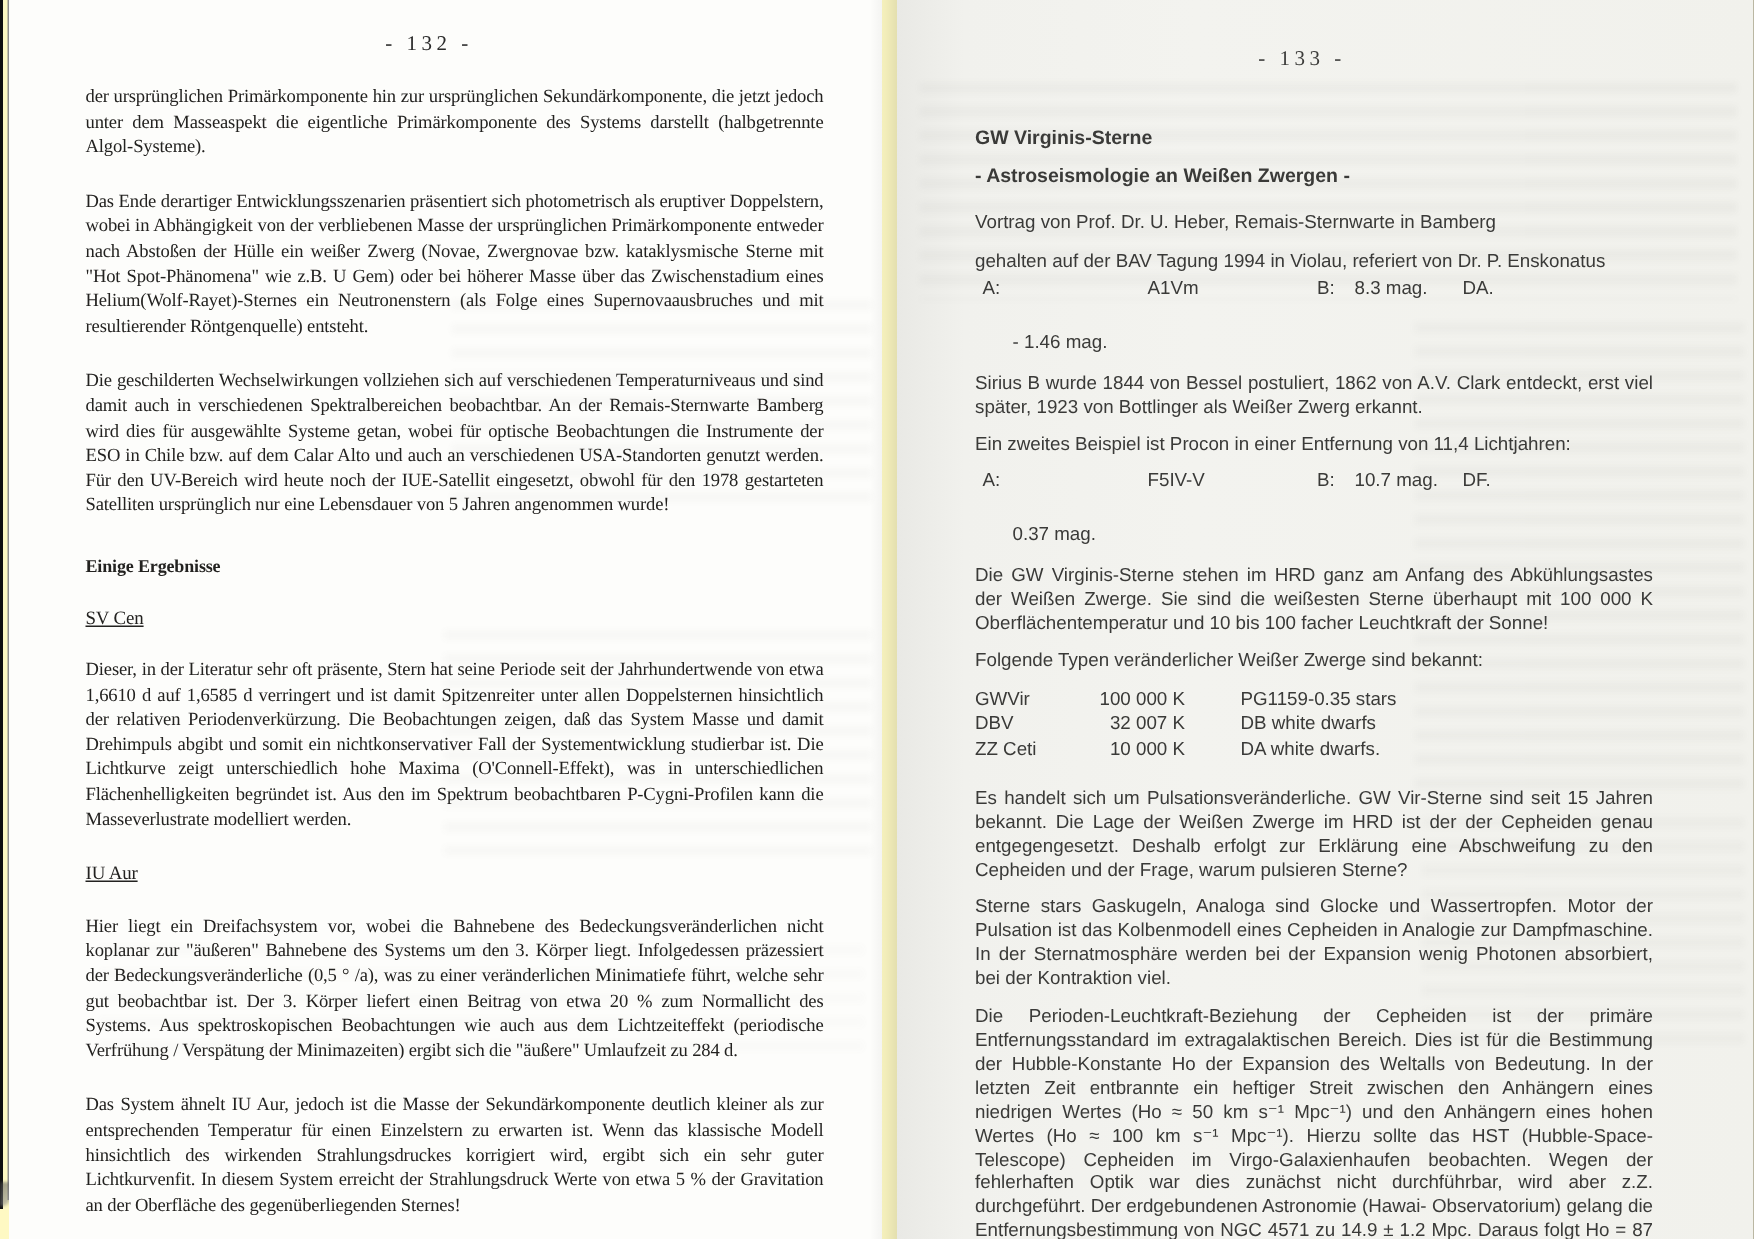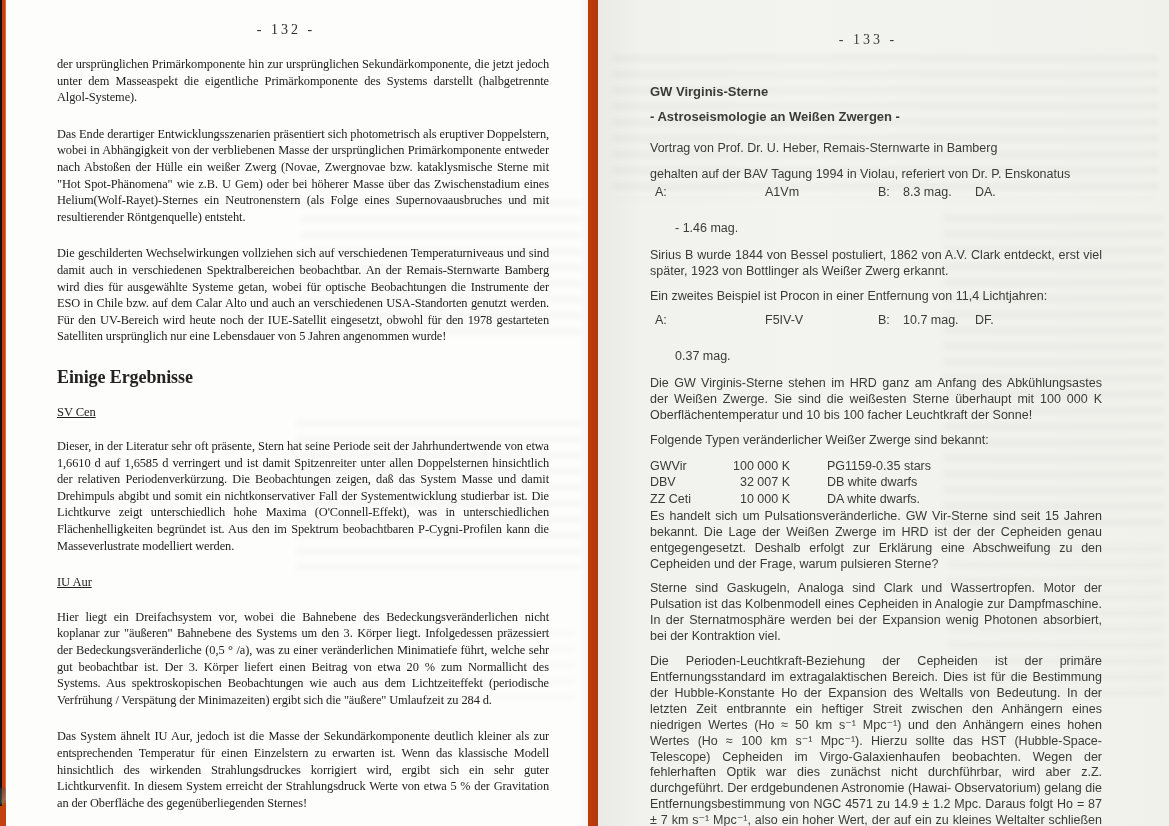--- a/index.html
+++ b/index.html
@@ -1,18 +1,18 @@
 <!DOCTYPE html>
 <html><head>
 <meta charset="utf-8">
 <style>
   html,body{margin:0;padding:0;background:#777;}
   .scan{
     position:relative;width:1169px;height:826px;overflow:hidden;
-    background:#c2410c;
+    background:#fef9c3;
     font-synthesis:none;
   }
   
   .edge-black{position:absolute;left:0;top:0;width:2px;height:806px;background:#101010;}
   .edge-line{position:absolute;left:5px;top:0;width:1px;height:800px;background:#8f8f8f;}
   .corner-mark{
     position:absolute;left:0;top:788px;width:14px;height:16px;
     background:linear-gradient(135deg,#4a4a4a 0%,#8a8a8a 60%,transparent 70%);
     opacity:.55;filter:blur(1px);
   }
@@ -41,21 +41,21 @@
   .pgnum-left{left:200px;top:22px;width:160px;}
   .pgnum-right{left:190px;top:32px;width:160px;color:#3c3c3a;}
   
   .content-l{
     position:absolute;left:51px;top:56px;width:492px;
     font-size:12.4px;line-height:16.6px;letter-spacing:-0.1px;
   }
   .content-l p{margin:0 0 14px 0;text-align:justify;}
   .content-l p.gap-lg{margin-bottom:20px;}
   .results-heading{
-    font-weight:bold;font-size:18px;margin:24px 0 18px 0;
+    font-weight:bold;font-size:12px;margin:24px 0 18px 0;
   }
   .section-title{
     font-weight:normal;font-size:12.6px;text-decoration:underline;
     margin:12px 0 18px 0;
   }
   
   .content-r{
     position:absolute;left:52px;top:84px;width:452px;
     font-size:12.5px;line-height:15.9px;
   }
@@ -65,21 +65,21 @@
   .event-line{margin:10px 0 0 0 !important;text-align:left !important;}
   .intro-first{margin-top:24px !important;}
   
   .dr{display:flex;padding-left:5px;margin:2px 0 11px 0;white-space:nowrap;}
   .dr .lab{width:20px;}
   .dr .val{width:90px;margin-top:36px;}
   .dr .spec{width:113px;}
   .dr .lab2{width:25px;}
   .dr .val2{width:72px;}
   
-  .wd-table{margin:2px 0 2px 0;}
+  .wd-table{margin:2px 0 18px 0;}
   .wd-row{display:flex;line-height:16.3px;white-space:nowrap;}
   .wd-name{width:65px;}
   .wd-temp{width:75px;text-align:right;}
   .wd-desc{padding-left:37px;}
   
   .bleed{
     position:absolute;opacity:.5;filter:blur(2px);pointer-events:none;
     background:repeating-linear-gradient(180deg,
       rgba(120,120,118,0.14) 0px,rgba(120,120,118,0.14) 7px,
       rgba(0,0,0,0) 7px,rgba(0,0,0,0) 16px);
@@ -173,19 +173,19 @@
           <span class="wd-desc">DB white dwarfs</span>
         </div>
         <div class="wd-row">
           <span class="wd-name">ZZ Ceti</span>
           <span class="wd-temp">10 000 K</span>
           <span class="wd-desc">DA white dwarfs.</span>
         </div>
       </div>
 
       <p>Es handelt sich um Pulsationsveränderliche. GW Vir-Sterne sind seit 15 Jahren bekannt. Die Lage der Weißen Zwerge im HRD ist der der Cepheiden genau entgegengesetzt. Deshalb erfolgt zur Erklärung eine Abschweifung zu den Cepheiden und der Frage, warum pulsieren Sterne?</p>
-      <p>Sterne sind Gaskugeln, Analoga sind Clark und Wassertropfen. Motor der Pulsation ist das Kolbenmodell eines Cepheiden in Analogie zur Dampfmaschine. In der Sternatmosphäre werden bei der Expansion wenig Photonen absorbiert, bei der Kontraktion viel.</p>
+      <p>Sterne stars Gaskugeln, Analoga sind Glocke und Wassertropfen. Motor der Pulsation ist das Kolbenmodell eines Cepheiden in Analogie zur Dampfmaschine. In der Sternatmosphäre werden bei der Expansion wenig Photonen absorbiert, bei der Kontraktion viel.</p>
       <p>Die Perioden-Leuchtkraft-Beziehung der Cepheiden ist der primäre Entfernungsstandard im extragalaktischen Bereich. Dies ist für die Bestimmung der Hubble-Konstante Ho der Expansion des Weltalls von Bedeutung. In der letzten Zeit entbrannte ein heftiger Streit zwischen den Anhängern eines niedrigen Wertes (Ho ≈ 50 km s⁻¹ Mpc⁻¹) und den Anhängern eines hohen Wertes (Ho ≈ 100 km s⁻¹ Mpc⁻¹). Hierzu sollte das HST (Hubble-Space-Telescope) Cepheiden im Virgo-Galaxienhaufen beobachten. Wegen der fehlerhaften Optik war dies zunächst nicht durchführbar, wird aber z.Z. durchgeführt. Der erdgebundenen Astronomie (Hawai- Observatorium) gelang die Entfernungsbestimmung von NGC 4571 zu 14.9 ± 1.2 Mpc. Daraus folgt Ho = 87 ± 7 km s⁻¹ Mpc⁻¹, also ein hoher Wert, der auf ein zu kleines Weltalter schließen läßt.</p>
 
     </div>
   </div>
 
 </div>
 
 </body></html>

